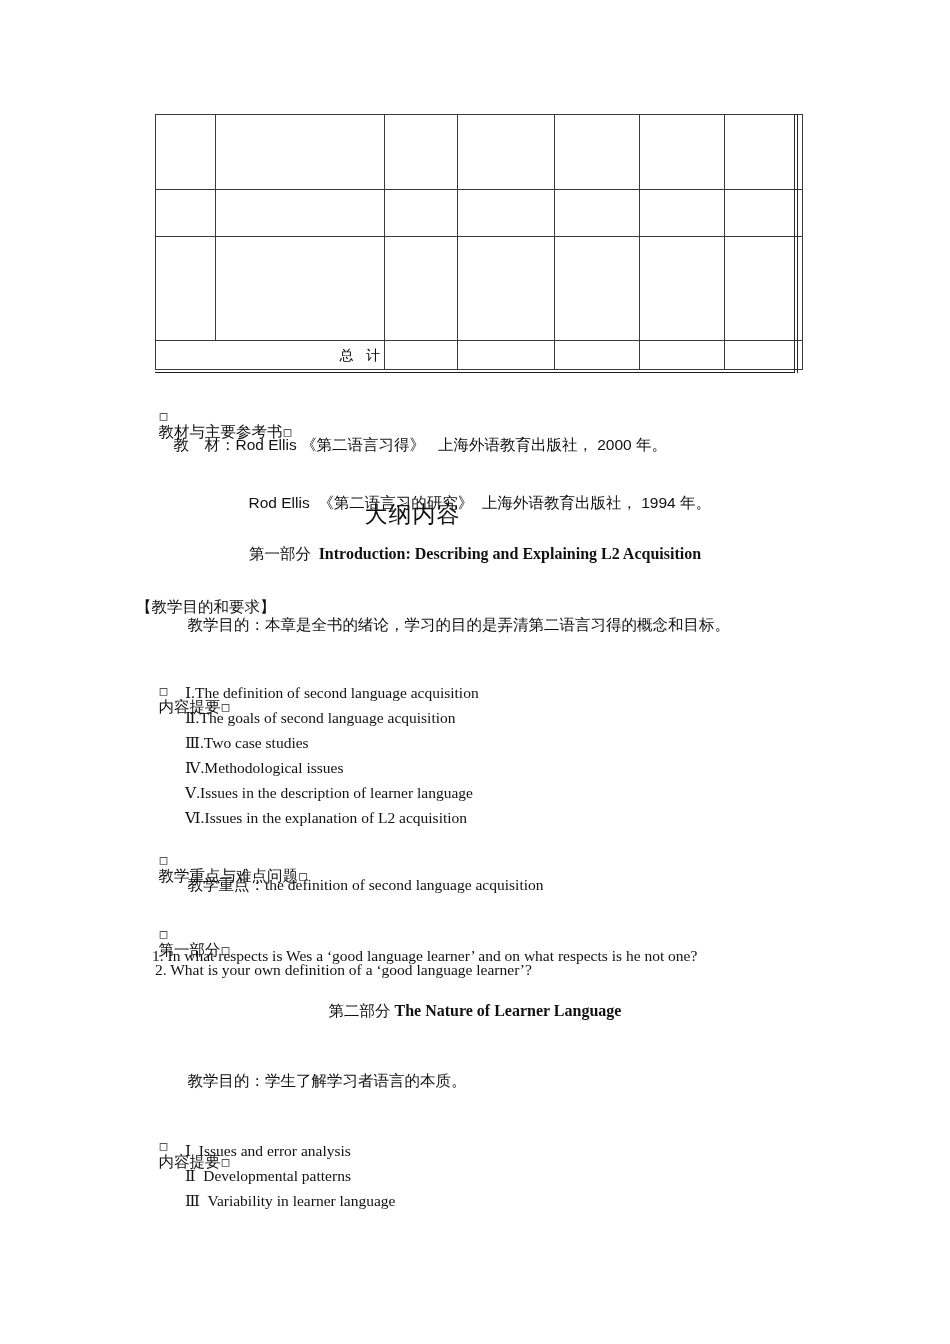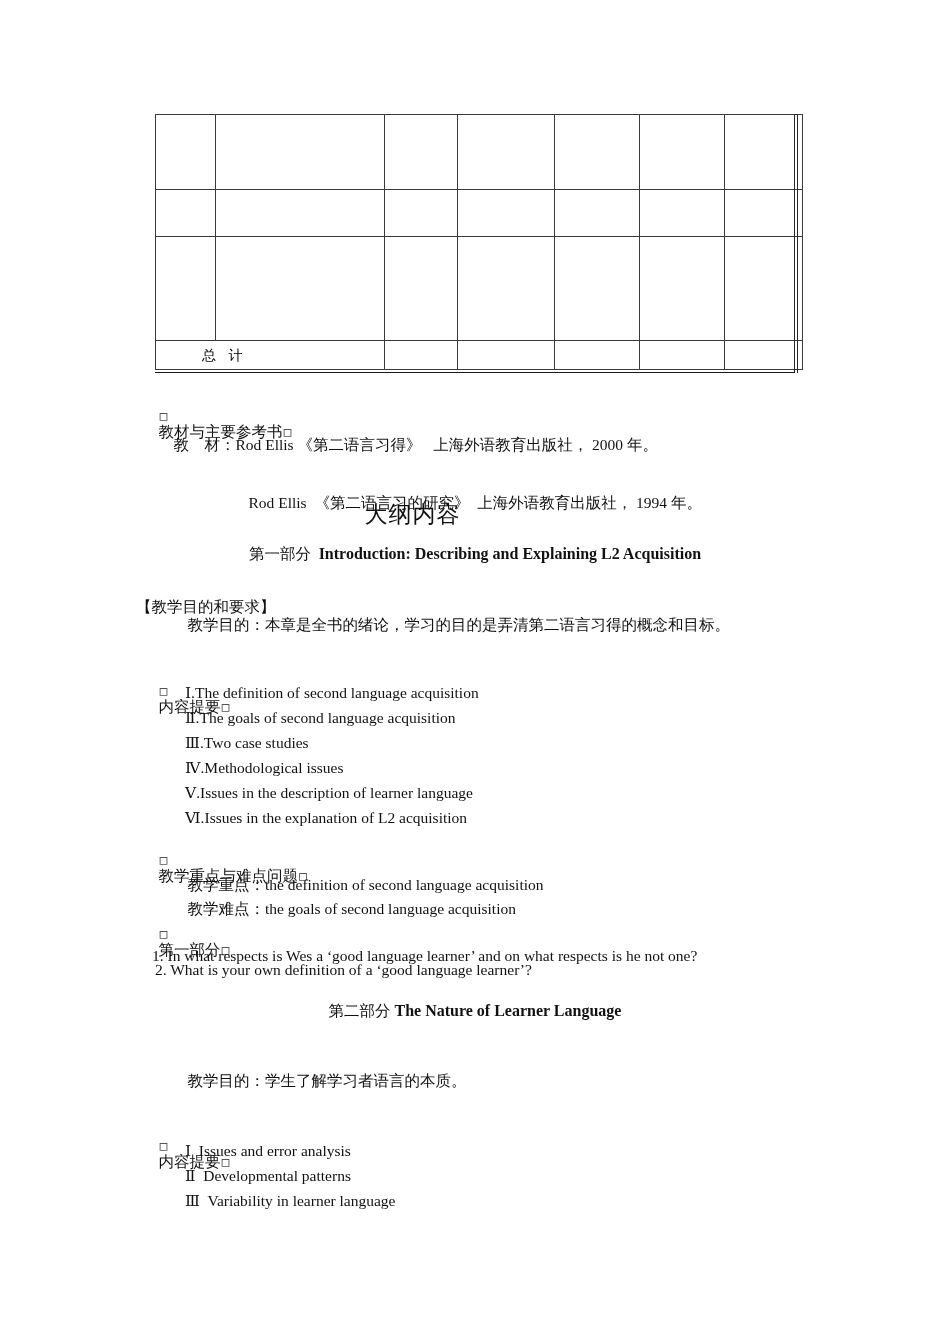--- a/index.html
+++ b/index.html
@@ -41,21 +41,21 @@
     padding: 0;
     vertical-align: middle;
     font-size: 14.5px;
     line-height: 1.2;
   }
   table.grid tr.r1 td { height: 74px; }
   table.grid tr.r2 td { height: 46px; }
   table.grid tr.r3 td { height: 103px; }
   table.grid tr.r4 td { height: 28px; }
   table.grid td.total-cell {
-    text-align: left;
+    text-align: right;
     letter-spacing: 4px;
     font-family: "DejaVu Sans", "Liberation Sans", sans-serif;
     font-size: 14px;
     padding-left: 46px;
   }
   
   .tbl-outer-rule {
     position: absolute;
     left: 794px;
     top: 114px;
@@ -81,21 +81,21 @@
     line-height: 1.0;
     color: #111;
   }
   .cjk {
     font-family: "DejaVu Sans", "Liberation Sans", sans-serif;
   }
   .serif {
     font-family: "Liberation Serif", "DejaVu Serif", serif;
   }
   .mixed {
-    font-family: Liberation Serif, serif;
+    font-family: Liberation Sans, sans-serif;
   }
   .bold { font-weight: bold; }
   .tofu {
     font-family: "DejaVu Sans", sans-serif;
     color: #555;
   }
   .big-title {
     font-size: 23px;
     font-family: "DejaVu Sans", "Liberation Sans", sans-serif;
     letter-spacing: 1px;
@@ -201,23 +201,20 @@
 
   <div class="txt" style="left:143px; top:836px;">
     <span class="tofu">▫</span>
     <span class="cjk">教学重点与难点问题</span><span class="tofu">▫</span>
   </div>
 
   <div class="txt" style="left:172px; top:861px;">
     <span class="cjk">教学重点：</span><span class="serif">the definition of second language acquisition</span>
   </div>
 
-  <div class="txt" style="left:172px; top:885px;">
-    <span class="cjk">教学难点：</span><span class="serif">the goals of second language acquisition</span>
-  </div>
 
   <div class="txt" style="left:143px; top:910px;">
     <span class="tofu">▫</span>
     <span class="cjk">第一部分</span><span class="tofu">▫</span>
   </div>
 
   <div class="txt serif" style="left:152px; top:948px;">1. In what respects is Wes a ‘good language learner’ and on what respects is he not one?</div>
   <div class="txt serif" style="left:155px; top:962px;">2. What is your own definition of a ‘good language learner’?</div>
 
   <div class="txt" style="left:0; top:1003px; width:950px; text-align:center; white-space:normal;">

